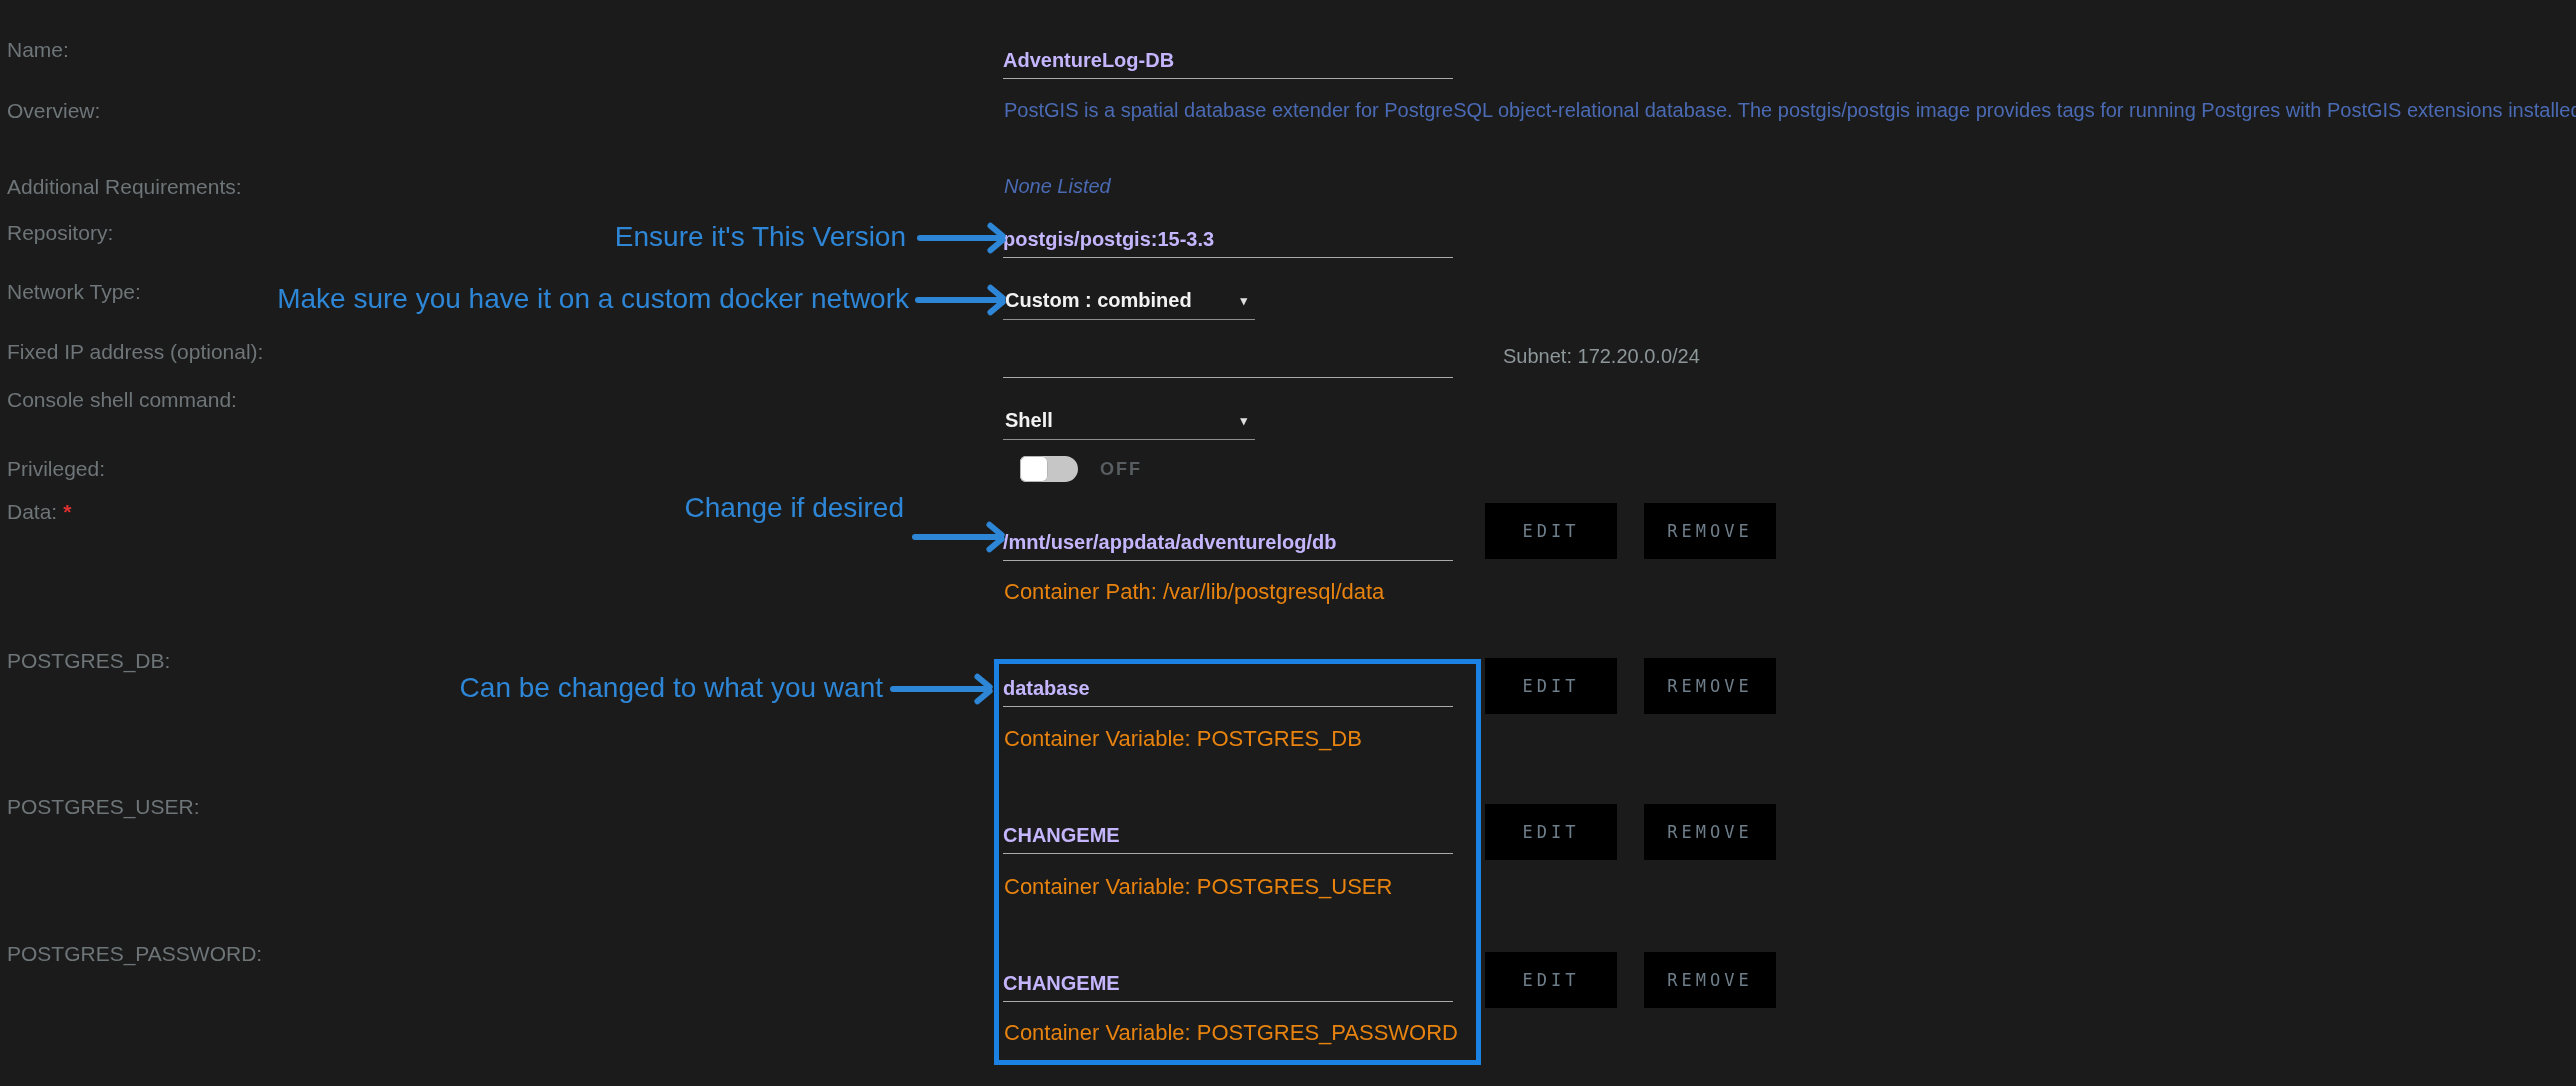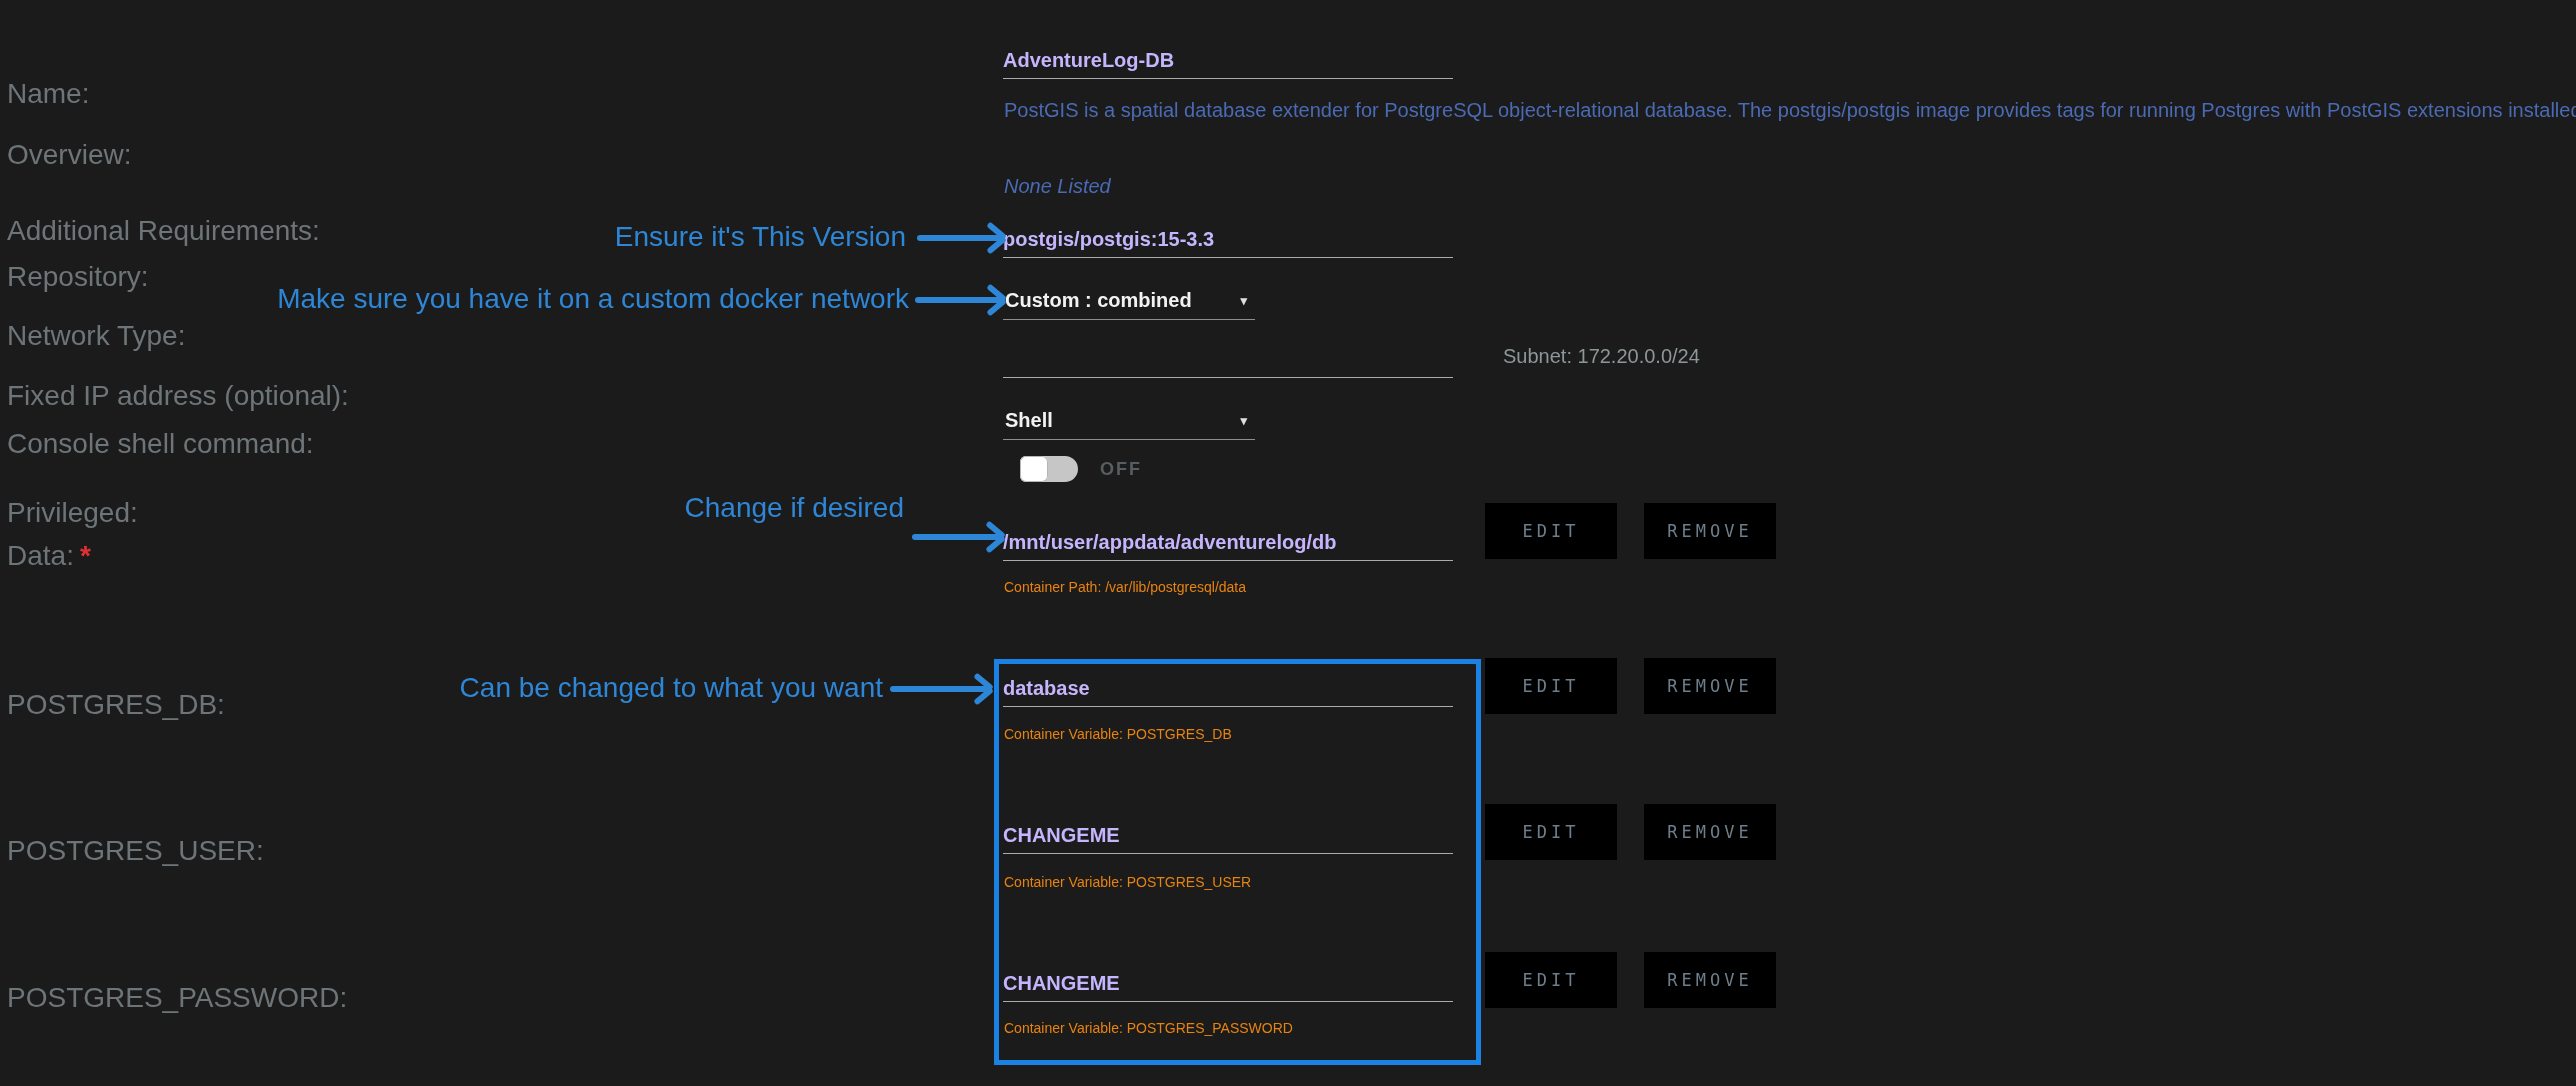--- a/index.html
+++ b/index.html
@@ -1,28 +1,28 @@
 <!DOCTYPE html>
 <html><head>
 <meta charset="utf-8">
 <style>
   html,body{margin:0;padding:0;background:#1b1b1b;}
   #screen{position:relative;width:2576px;height:1086px;background:#1b1b1b;overflow:hidden;
           font-family:"Liberation Sans",sans-serif;}
-  .label{position:absolute;left:7px;color:#6e7578;font-size:28px;font-weight:400;white-space:nowrap;margin-top:40px;}
+  .label{position:absolute;left:7px;color:#6e7578;font-size:21px;font-weight:400;white-space:nowrap;}
   .req{color:#e03131;font-weight:700;margin-left:6px;}
   .txt-input{position:absolute;left:1003px;width:450px;height:36px;background:transparent;border:none;
              border-bottom:1px solid #ababab;color:#c4b5fd;font-size:20px;font-weight:600;
              font-family:"Liberation Sans",sans-serif;padding:0;outline:none;}
   .select{position:absolute;left:1003px;width:252px;height:36px;border-bottom:1px solid #8f8f8f;
           color:#f2f2f2;font-size:20px;font-weight:600;cursor:pointer;}
   .select .sel-text{position:absolute;left:2px;top:6px;white-space:nowrap;}
   .select .caret{position:absolute;right:8px;top:10px;font-size:13px;color:#dedede;}
   .desc{position:absolute;left:1004px;color:#4a6ab4;font-size:20px;white-space:nowrap;}
-  .meta{position:absolute;left:1004px;color:#e8830f;font-size:14px;white-space:nowrap;}
+  .meta{position:absolute;left:1004px;color:#e8830f;font-size:22px;white-space:nowrap;}
   .note-gray{position:absolute;color:#8d9699;font-size:20px;white-space:nowrap;}
   .btn{position:absolute;width:132px;height:56px;background:#000000;border:none;cursor:pointer;
        color:#6e7e8a;font-family:"DejaVu Sans Mono",monospace;font-size:17px;letter-spacing:4px;
        display:flex;align-items:center;justify-content:center;}
   .annotation{position:absolute;color:#2e86d6;font-size:28px;font-weight:500;white-space:nowrap;text-align:right;}
   .arrow{position:absolute;height:32px;pointer-events:none;}
   .arrow .shaft{position:absolute;left:0;right:4px;top:13px;height:6px;background:#2e86d6;border-radius:3px;}
   .arrow .ah{position:absolute;right:0;top:13px;width:22px;height:6px;background:#2e86d6;border-radius:3px;
              transform-origin:100% 50%;}
   .arrow .ah.up{transform:rotate(40deg);}

